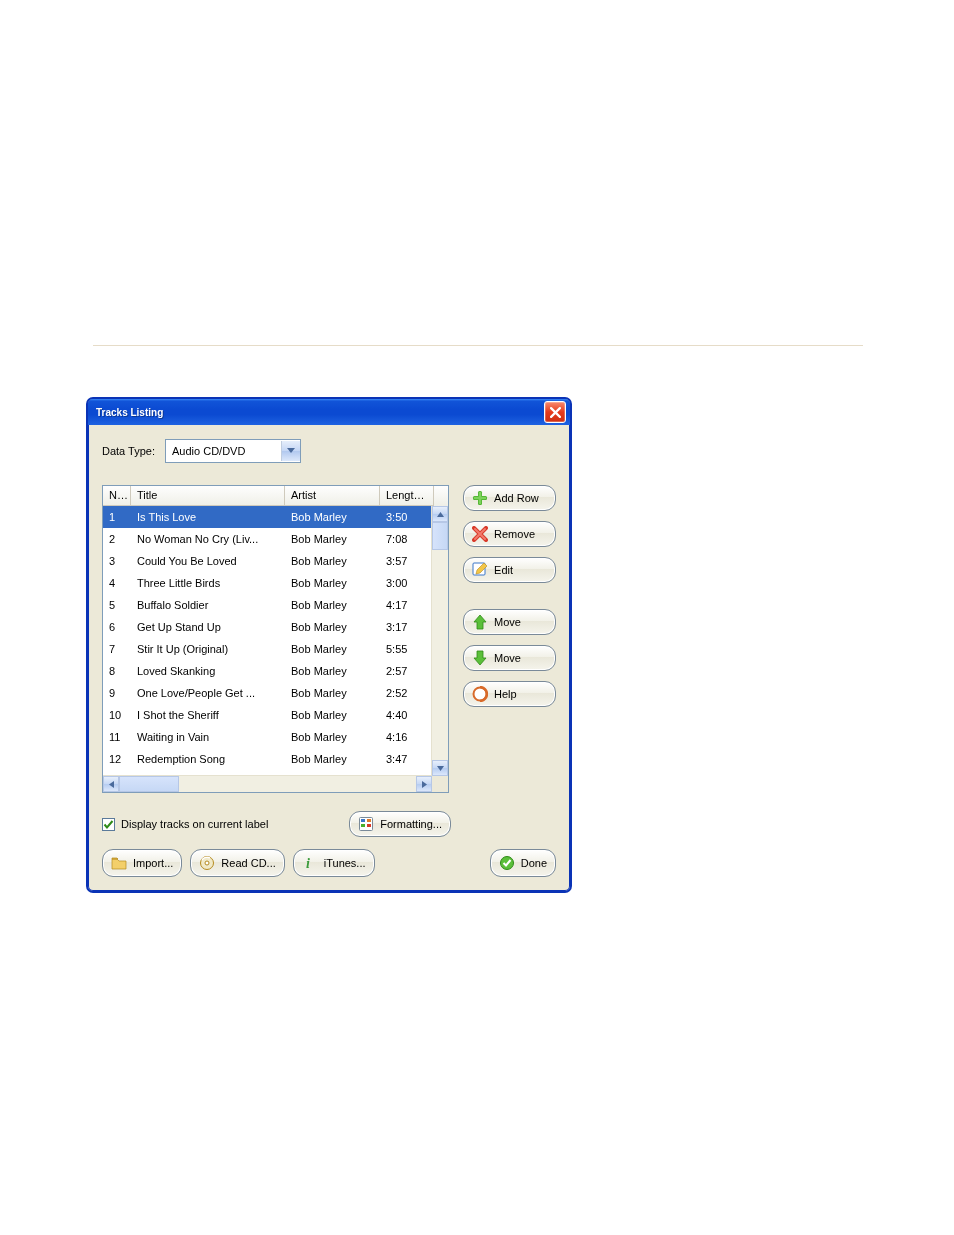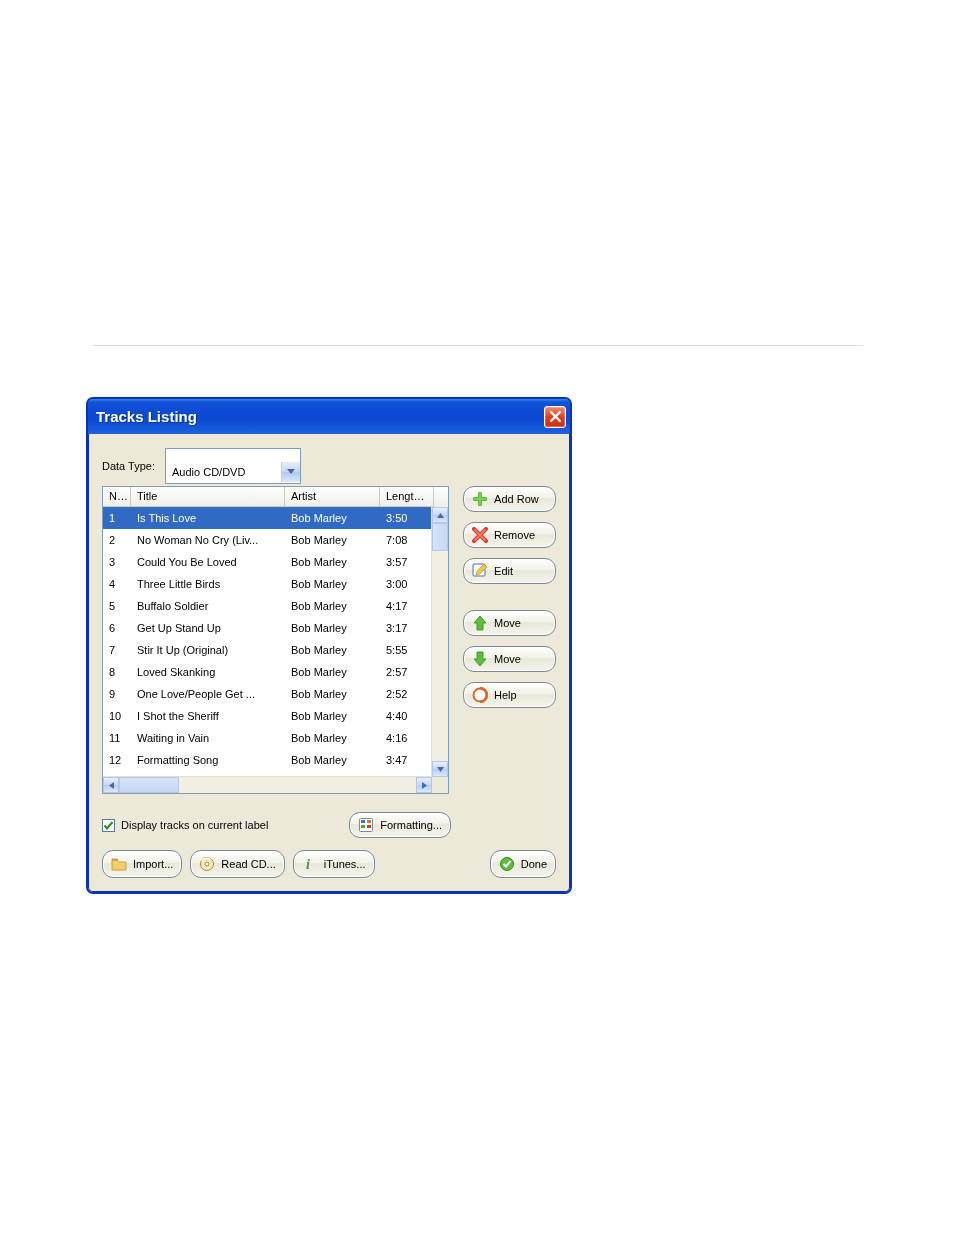--- a/index.html
+++ b/index.html
@@ -28,26 +28,26 @@
     border: 2px solid #0a33b6;
     border-radius: 7px;
     background: #ece9d8;
     box-shadow: 0 0 0 1px #0a33b6 inset;
     overflow: hidden;
   }
   .titlebar {
     display: flex;
     align-items: center;
     justify-content: space-between;
-    height: 35px;
+    height: 26px;
     padding: 0 4px 0 8px;
     background: linear-gradient(to bottom,#3a8af8 0%,#1154d8 8%,#0b4ad2 40%,#0b4ad2 60%,#1e62e1 100%);
     color: #fff;
     font-weight: bold;
-    font-size: 15px;
+    font-size: 10px;
     text-shadow: 1px 1px 0 rgba(0,0,0,.3);
   }
   .close-btn {
     width: 20px;
     height: 20px;
     border: 1px solid #fff;
     border-radius: 3px;
     background: linear-gradient(to bottom,#f88b6f,#e63b1c 50%,#cf2f12);
     display: flex;
     align-items: center;
@@ -55,29 +55,29 @@
     box-shadow: inset 0 0 0 1px rgba(255,255,255,.25);
   }
   .close-btn svg { width: 11px; height: 11px; }
   .body {
     padding: 14px;
   }
   .row-top {
     display: flex;
     align-items: center;
     gap: 10px;
-    margin-bottom: 2px;
+    margin-bottom: 22px;
   }
   .combo {
     display: inline-flex;
     align-items: center;
     height: 22px;
     border: 1px solid #7f9db9;
     background: #fff;
-    padding: 12px 0 0 6px;
+    padding: 0 0 0 6px;
     min-width: 128px;
     justify-content: space-between;
   }
   .combo .dd {
     width: 18px;
     height: 20px;
     border-left: 1px solid #c0cde0;
     background: linear-gradient(to bottom,#e6eefb,#c4d6f5 50%,#b1c8ef 51%,#dce8fb);
     display: flex; align-items: center; justify-content: center;
   }
@@ -348,21 +348,21 @@
               <div class="td c-l">4:40</div>
             </div>
             <div class="tr">
               <div class="td c-n">11</div>
               <div class="td c-t">Waiting in Vain</div>
               <div class="td c-a">Bob Marley</div>
               <div class="td c-l">4:16</div>
             </div>
             <div class="tr">
               <div class="td c-n">12</div>
-              <div class="td c-t">Formatting Song</div>
+              <div class="td c-t">Redemption Song</div>
               <div class="td c-a">Bob Marley</div>
               <div class="td c-l">3:47</div>
             </div>
             <div class="tr">
               <div class="td c-n">13</div>
               <div class="td c-t">Satisfy My Soul</div>
               <div class="td c-a">Bob Marley</div>
               <div class="td c-l">4:31</div>
             </div>
           </div>

